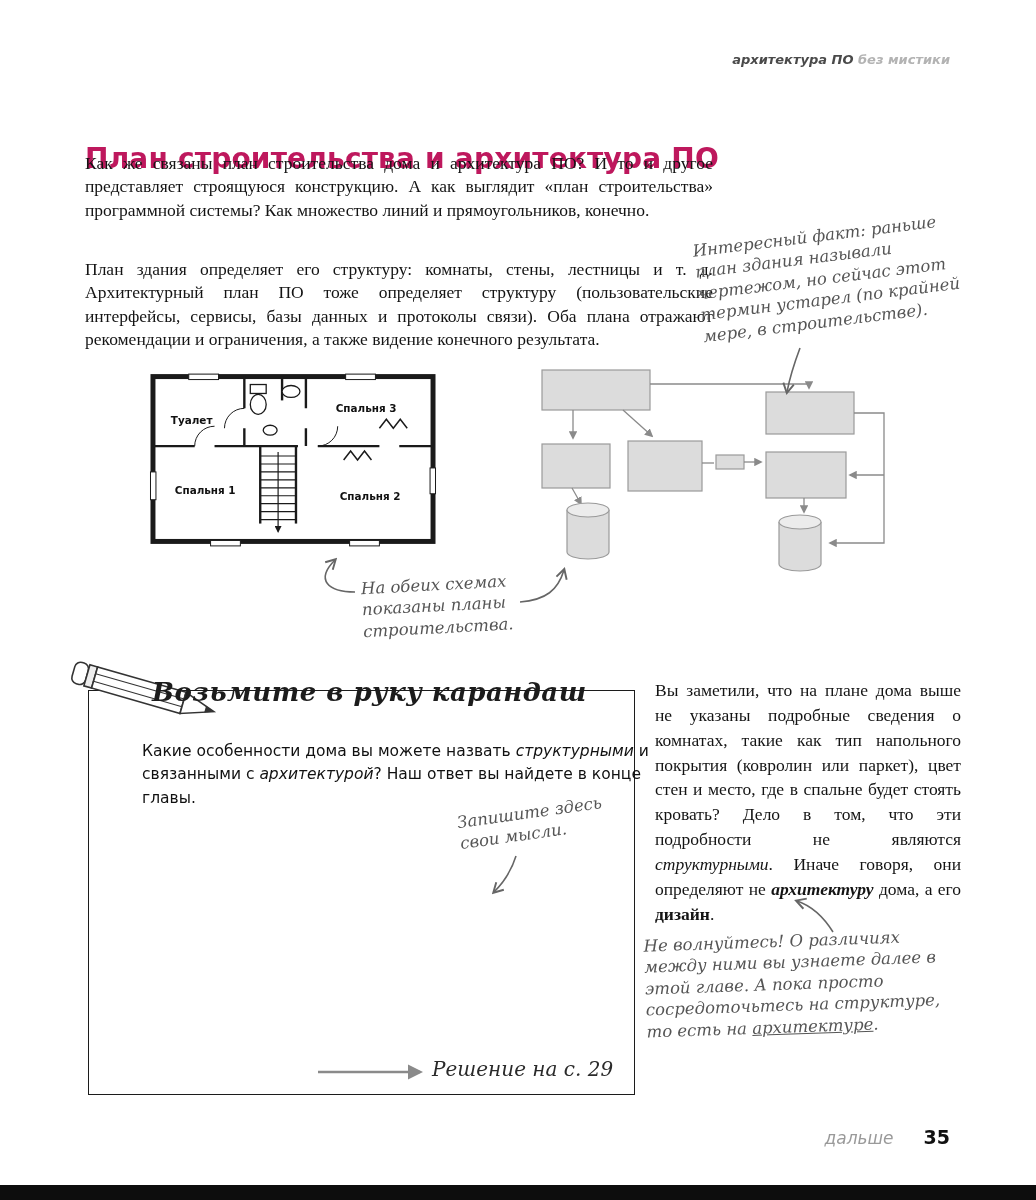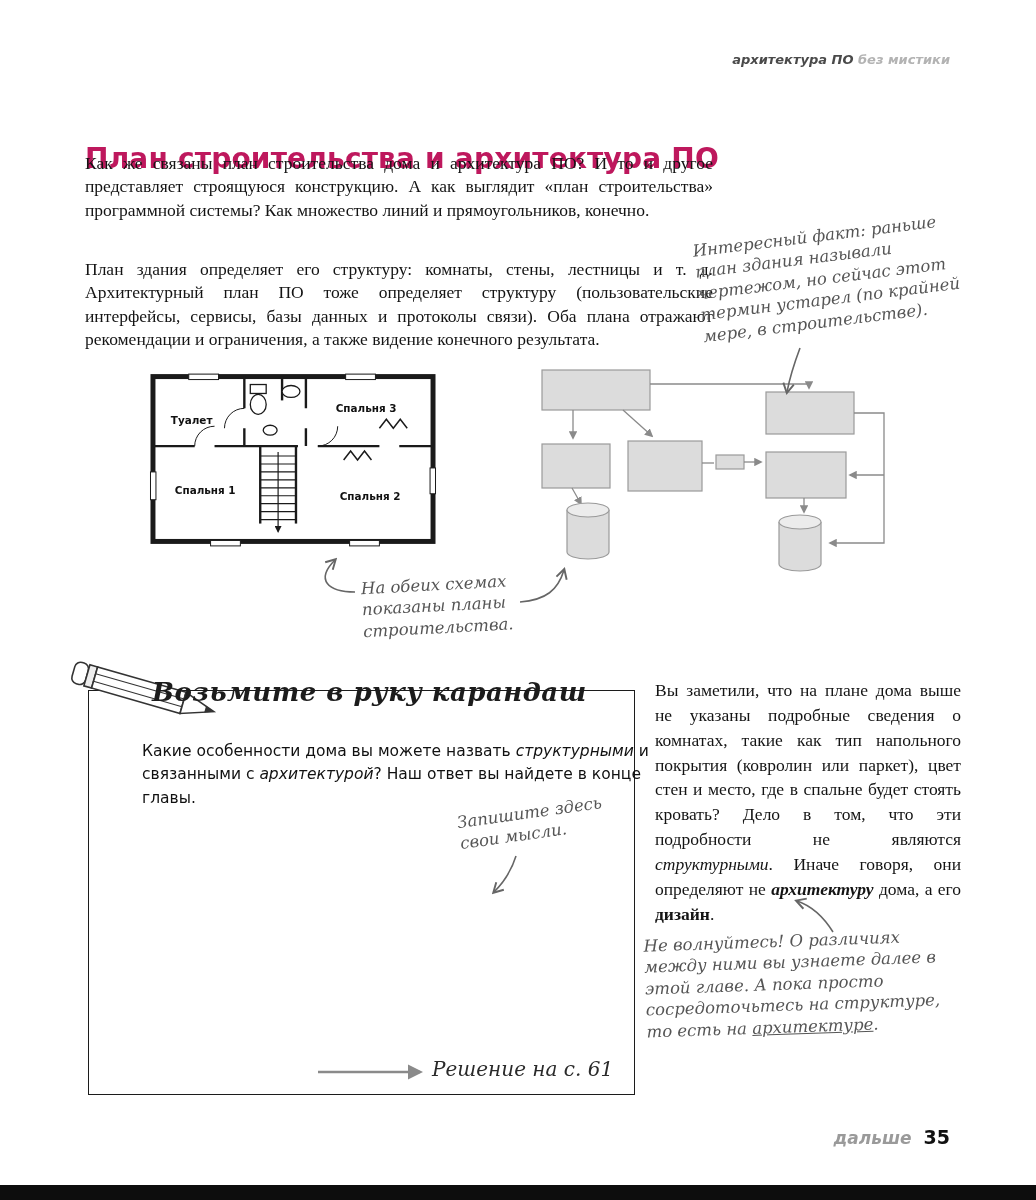--- a/index.html
+++ b/index.html
@@ -10,22 +10,22 @@
   .serif-body { font-family:"Liberation Serif", serif; font-size:17.5px; line-height:1.34;
                 text-align:justify; color:#141414; }
   .hw { font-family:"DejaVu Serif", serif; font-style:italic; color:#555; line-height:1.3; }
   .page-title { font-family:"DejaVu Sans", sans-serif; font-weight:bold; font-size:28px;
                 letter-spacing:.2px; color:#be185d;margin-top:42px; }
   .header-text { font-family:"DejaVu Sans", sans-serif; font-style:italic; font-weight:bold; font-size:13px;margin-top:6px; }
   .ex-box { border:1.6px solid #1c1c1c; background:#fff; }
   .ex-title { font-family:"DejaVu Serif", serif; font-style:italic; font-weight:bold;
               font-size:26px; color:#1c1c1c; letter-spacing:.5px; }
   .ex-body { font-family:"DejaVu Sans", sans-serif; font-size:15.5px; line-height:1.5; color:#111; }
-  .footer-next { font-family:"DejaVu Sans", sans-serif; font-style:italic; font-weight:bold;
-                 font-size:17px; color:#9a9a9a; margin-right:12px; }
+  .footer-next { font-family:"DejaVu Sans", sans-serif; font-style:italic; font-weight:normal;
+                 font-size:17px; color:#9a9a9a; margin-right:30px; }
   .footer-page { font-family:"DejaVu Sans", sans-serif; font-weight:bold; font-size:19px; color:#111;text-align:right; }
   svg text { font-family:"DejaVu Sans", sans-serif; }
   .room-label { font-size:10.5px; font-weight:600; fill:#111; }
   .no-select { pointer-events:none; }
 </style>
 </head>
 <body>
 
 <div class="page">
 
@@ -145,21 +145,21 @@
       <polygon points="147,45.5 156,49 147,52.5" fill="#333" stroke="none"></polygon>
     </g>
   </svg>
 
   <div class="abs ex-title" style="left:152px; top:677px;">Возьмите в руку карандаш</div>
 
   <p class="abs ex-body" style="left:106px; top:740px; width:512px;margin-left:36px;"><span>Какие особенности дома вы можете назвать </span><span style="font-style: italic;">структурными</span><span> и связанными с </span><span style="font-style: italic;">архитектурой</span><span>? Наш ответ вы найдете в конце главы.</span></p>
 
   <div class="abs hw" style="left:458px; top:800px; width:175px; font-size:16.5px; transform:rotate(-8deg);">Запишите здесь свои мысли.</div>
 
-  <div class="abs hw" style="left:432px; top:1056px; font-size:20px; color:#2a2a2a;">Решение на с. 61</div>
+  <div class="abs hw" style="left:432px; top:1056px; font-size:20px; color:#2a2a2a;">Решение на с. 29</div>
 
   <p class="abs serif-body" style="left:655px; top:678px; width:306px; line-height:1.42;"><span>Вы заметили, что на плане дома выше не указаны подробные сведения о комнатах, такие как тип напольного покрытия (ковролин или паркет), цвет стен и место, где в спальне будет стоять кровать? Дело в том, что эти подробности не являются </span><span style="font-style: italic;">структурными</span><span>. Иначе говоря, они определяют не </span><span style="font-style: italic; font-weight: bold;">архитектуру</span><span> дома, а его </span><span style="font-weight: bold;">дизайн</span><span>.</span></p>
 
   <div class="abs hw" style="left:645px; top:930px; width:322px; font-size:16.5px; transform:rotate(-2deg);"><span>Не волнуйтесь! О различиях между ними вы узнаете далее в этой главе. А пока просто сосредоточьтесь на структуре, то есть на </span><span style="text-decoration: underline;">архитектуре</span><span>.</span></div>
 
   <div class="abs" style="top:1126px; right:86px;">
     <span class="footer-next">дальше</span><span class="footer-page">35</span>
   </div>
 
   <div class="abs" style="left:0; bottom:0; width:100%; height:15px; background:#0d0d0d;"></div>

